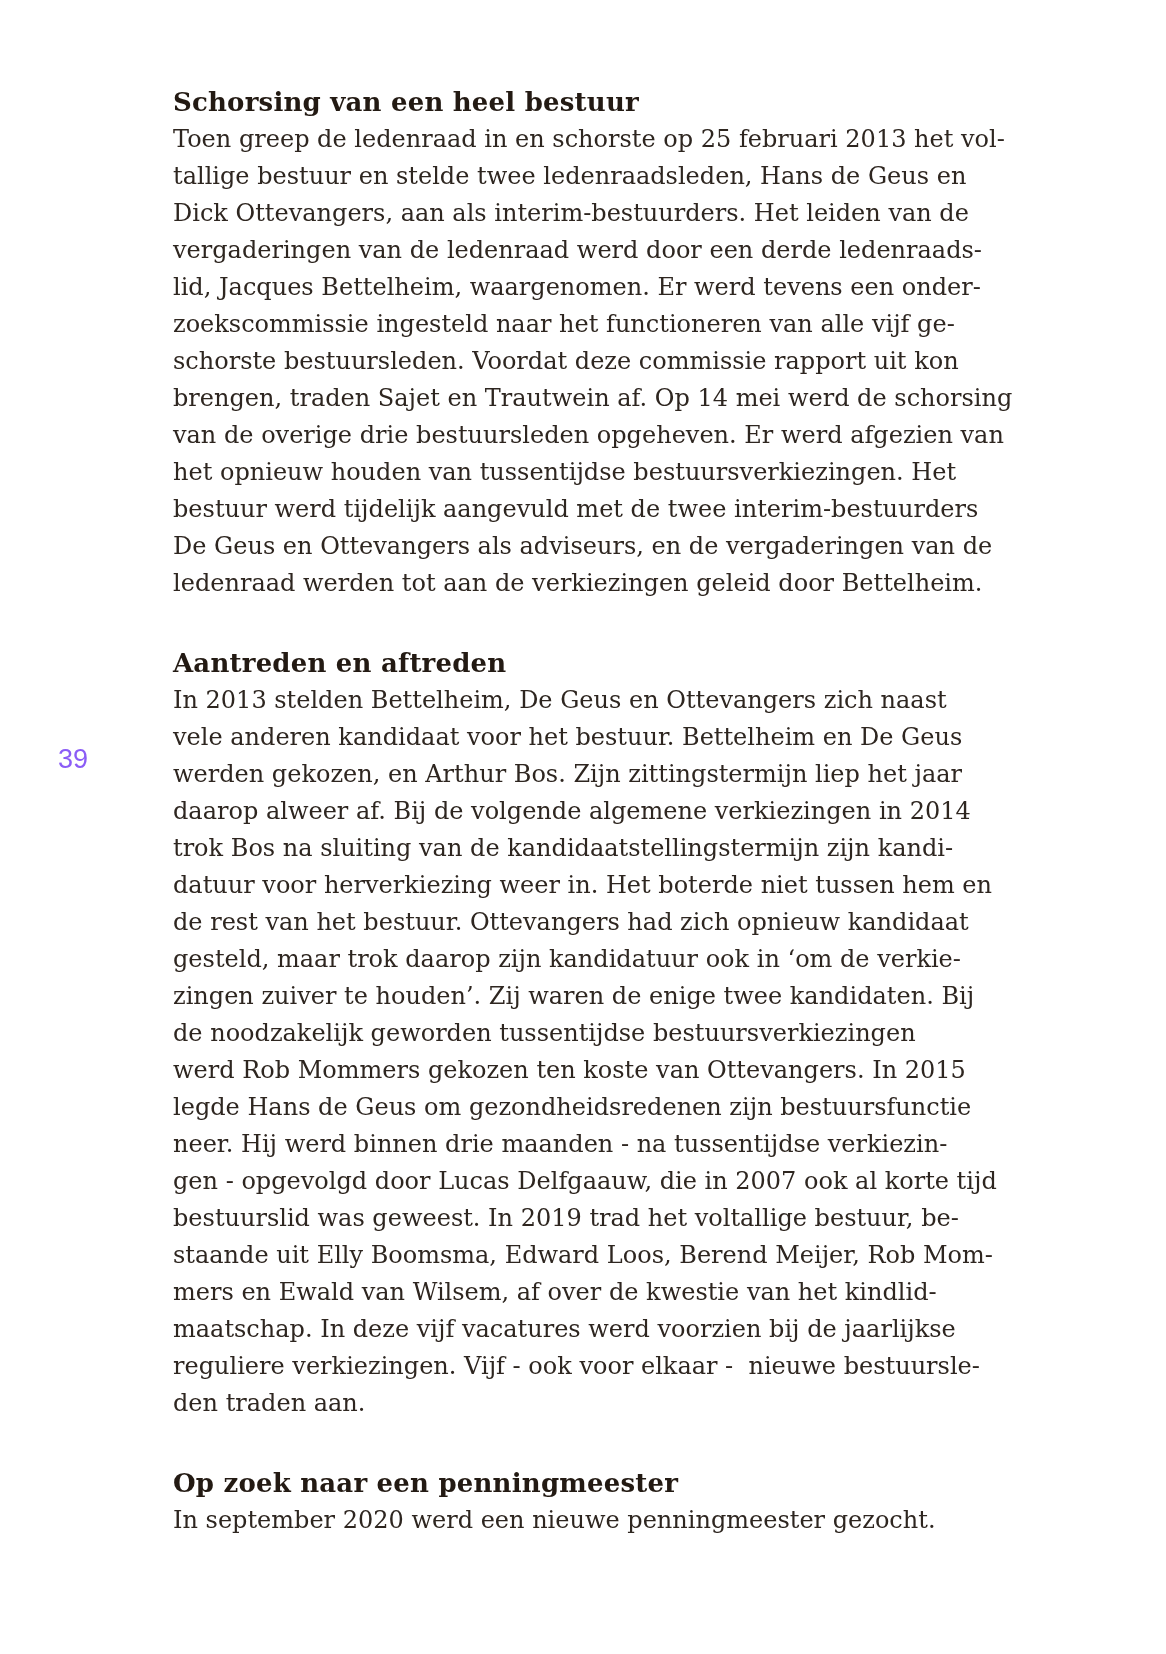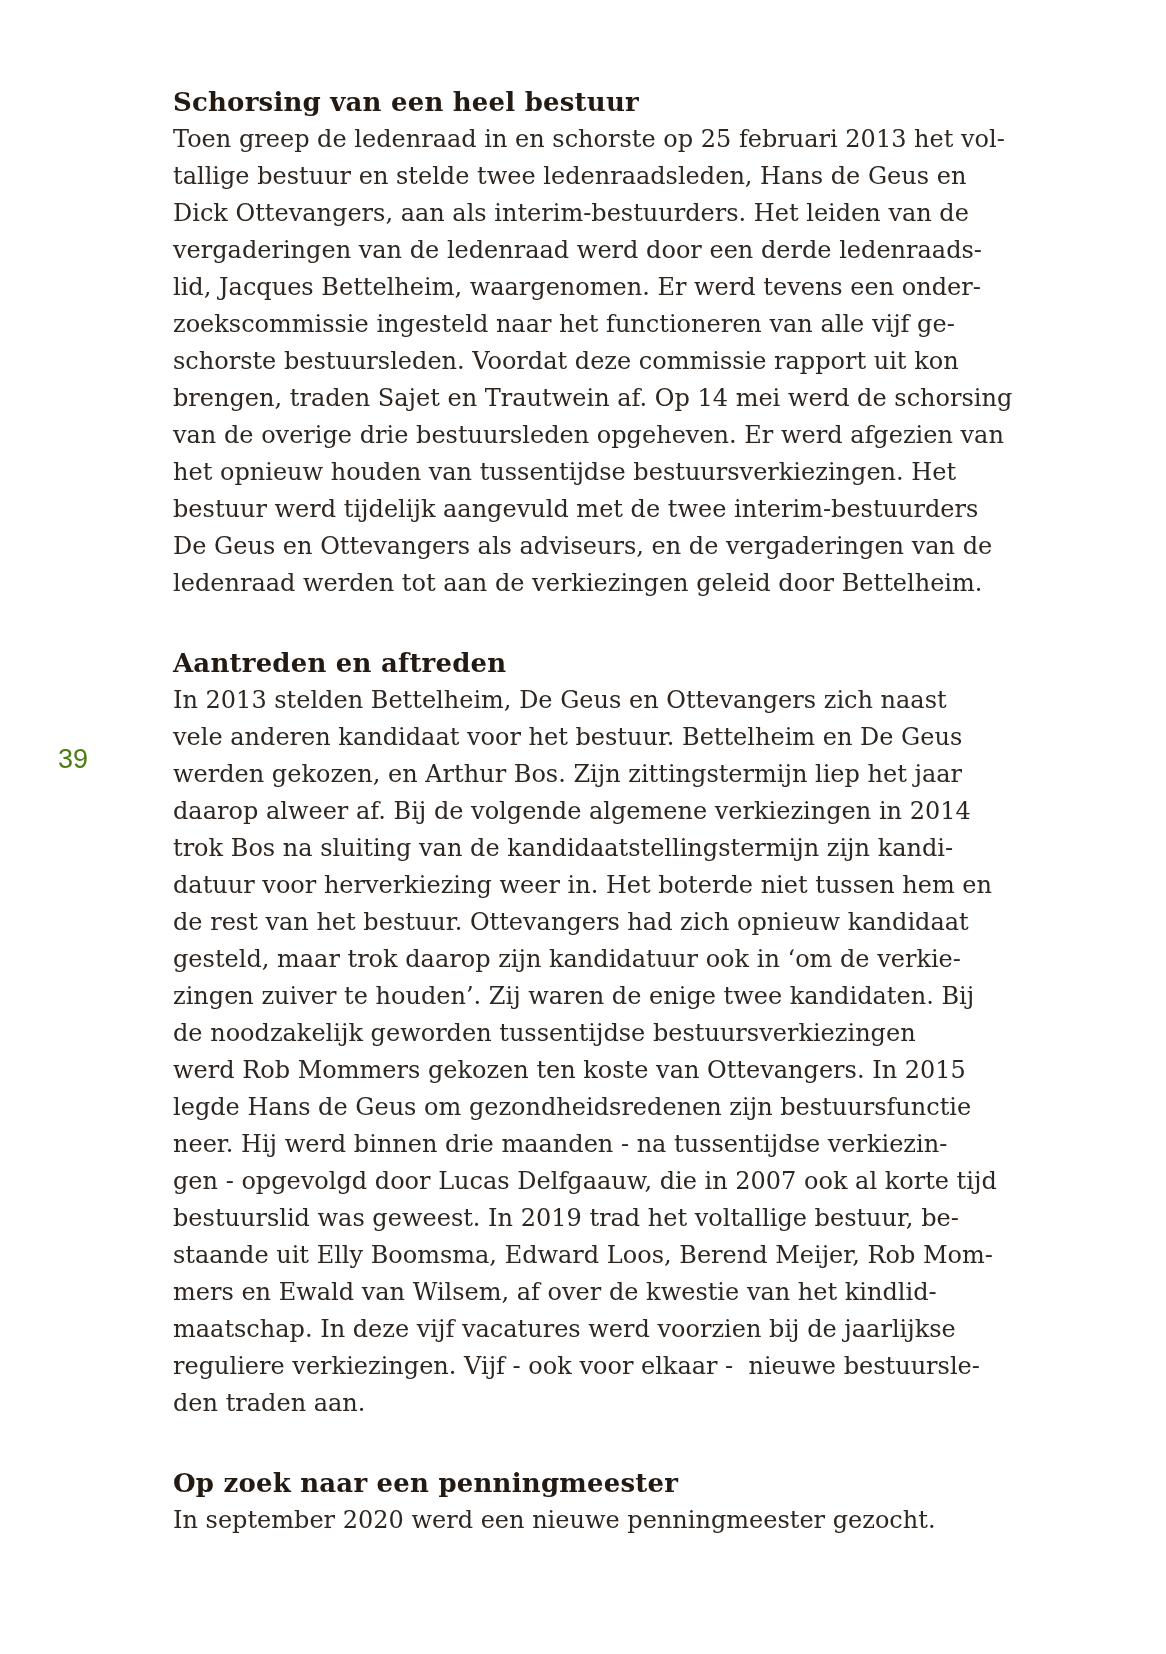--- a/index.html
+++ b/index.html
@@ -19,21 +19,21 @@
     background: #ffffff;
     overflow: hidden;
   }
   .page-number {
     position: absolute;
     left: 58px;
     top: 744px;
     font-family: "Liberation Sans", sans-serif;
     font-size: 27px;
     line-height: 30px;
-    color: #4d7c0f;
+    color: #8b5cf6;
   }
   .content {
     position: absolute;
     left: 173px;
     top: 84px;
     width: 1000px;
   }
   section.follow {
     margin-top: 43px;
   }

